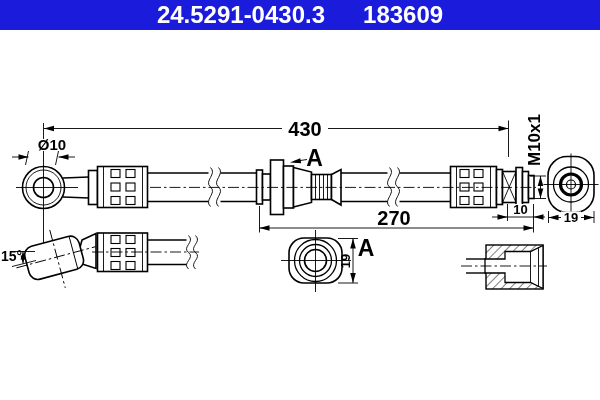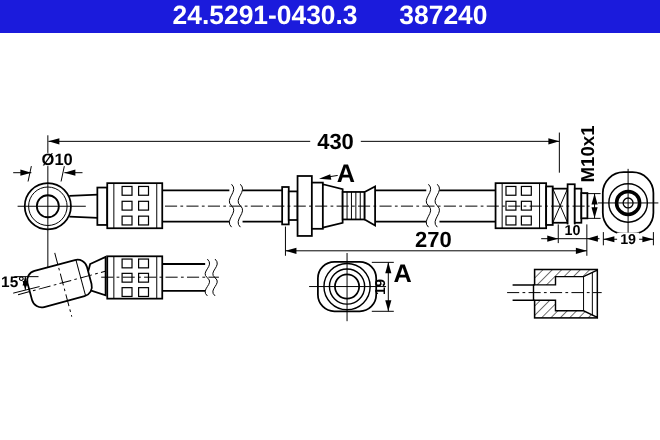--- a/index.html
+++ b/index.html
@@ -18,21 +18,21 @@
   .bg {fill:#fff;stroke:none;}
   .lbl{font-family:"Liberation Sans",sans-serif;font-weight:bold;fill:#000;}
 </style>
 </head>
 <body>
 
 <div class="page">
 
   <div class="header">
     <span>24.5291-0430.3</span>
-    <span>387240</span>
+    <span>183609</span>
   </div>
 
   <svg width="600" height="400" viewBox="0 0 600 400">
     <defs>
       <pattern id="hatch" width="6" height="6" patternUnits="userSpaceOnUse" patternTransform="rotate(45)">
         <line x1="0" y1="0" x2="0" y2="6" stroke="#000" stroke-width="1"></line>
       </pattern>
     </defs>
 
     <g>

